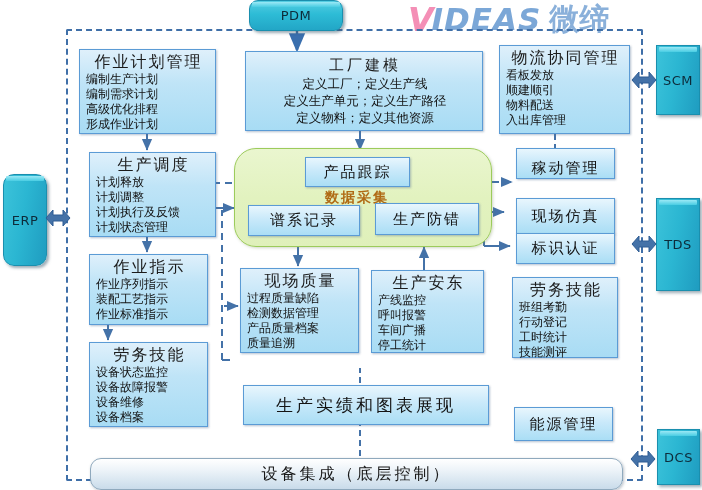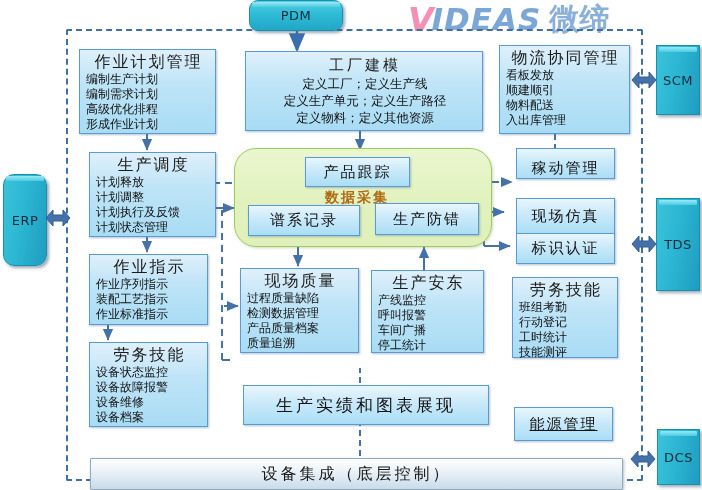--- a/index.html
+++ b/index.html
@@ -58,21 +58,21 @@
     box-shadow:1px 1px 3px rgba(120,140,90,.35);
   }
   .daq-label{
     position:absolute;font-size:14px;font-weight:bold;color:#b06a14;
     letter-spacing:2px;white-space:nowrap;
   }
 
   
   .intbar{
     position:absolute;box-sizing:border-box;
-    border:1px solid #8fa9bd;border-radius:1px;
+    border:1px solid #8fa9bd;border-radius:11px;
     background:linear-gradient(180deg,#ffffff 0%,#eef4f9 35%,#dae7f1 70%,#c9dbea 100%);
     box-shadow:1px 1px 3px rgba(80,100,120,.4);
     display:flex;align-items:center;justify-content:center;
     font-size:16px;letter-spacing:3px;color:#171717;
   }
 
   
   .ext{
     position:absolute;box-sizing:border-box;
     background:linear-gradient(100deg,#3cc3da 0%,#2bb6d2 45%,#1f9cc0 100%);
@@ -248,21 +248,21 @@
 
   <div class="pill" style="left:516px;top:148px;width:99px;height:31px;align-items:flex-end;">
     <span>稼动管理</span>
   </div>
   <div class="pill" style="left:516px;top:198px;width:99px;height:36px;">
     <span>现场仿真</span>
   </div>
   <div class="pill" style="left:516px;top:233px;width:99px;height:31px;">
     <span>标识认证</span>
   </div>
-  <div class="pill" style="left:514px;top:407px;width:99px;height:34px;text-decoration:underline;">
+  <div class="pill" style="left:514px;top:407px;width:99px;height:34px;">
     <span>能源管理</span>
   </div>
 
   <div class="box" style="left:240px;top:268px;width:119px;height:85px;">
     <div class="title">现场质量</div>
     <div class="li">过程质量缺陷</div>
     <div class="li">检测数据管理</div>
     <div class="li">产品质量档案</div>
     <div class="li">质量追溯</div>
   </div>

